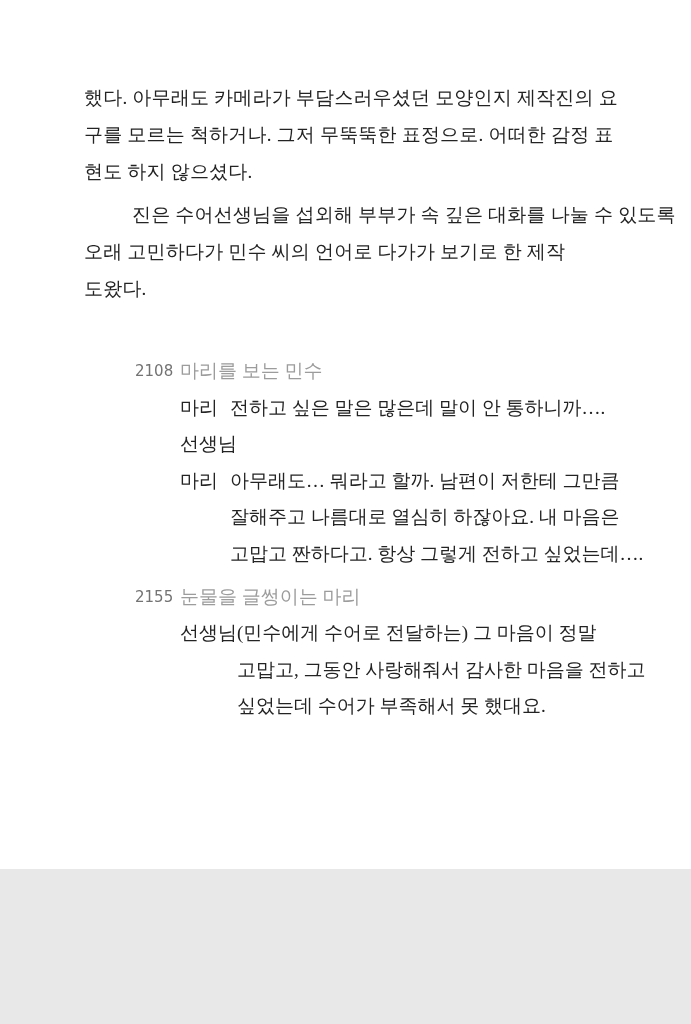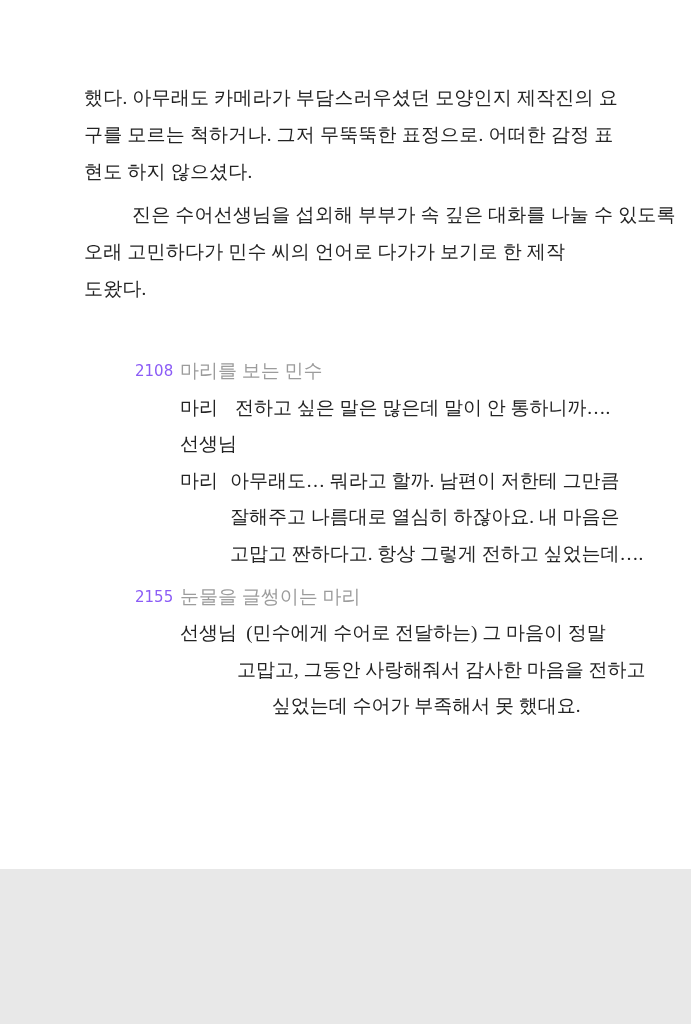--- a/index.html
+++ b/index.html
@@ -35,25 +35,25 @@
     line-height: 36.6px;
   }
   .row { display: flex; align-items: flex-start; }
   .row.scene-row { margin-top: 6px; }
   .ts {
     flex: none;
     width: 45px;
     font-family: "DejaVu Sans", "Liberation Sans", sans-serif;
     font-size: 15px;
     line-height: 36.6px;
-    color: #8b5cf6;
+    color: #737373;
   }
   .speaker { flex: none; min-width: 50px; white-space: nowrap; }
   .scene-title { color: #9c9c9c; white-space: nowrap; }
-  .dlg-text { flex: 1; min-width: 0; text-align: center; }
+  .dlg-text { flex: 1; min-width: 0; }
   .dlg-text .dline { white-space: nowrap; }
 
   .page-num {
     position: absolute;
     left: 133px;
     top: 932px;
     font-family: "DejaVu Sans", "Liberation Sans", sans-serif;
     font-size: 21px;
     line-height: 20px;
     color: #8b5cf6;

